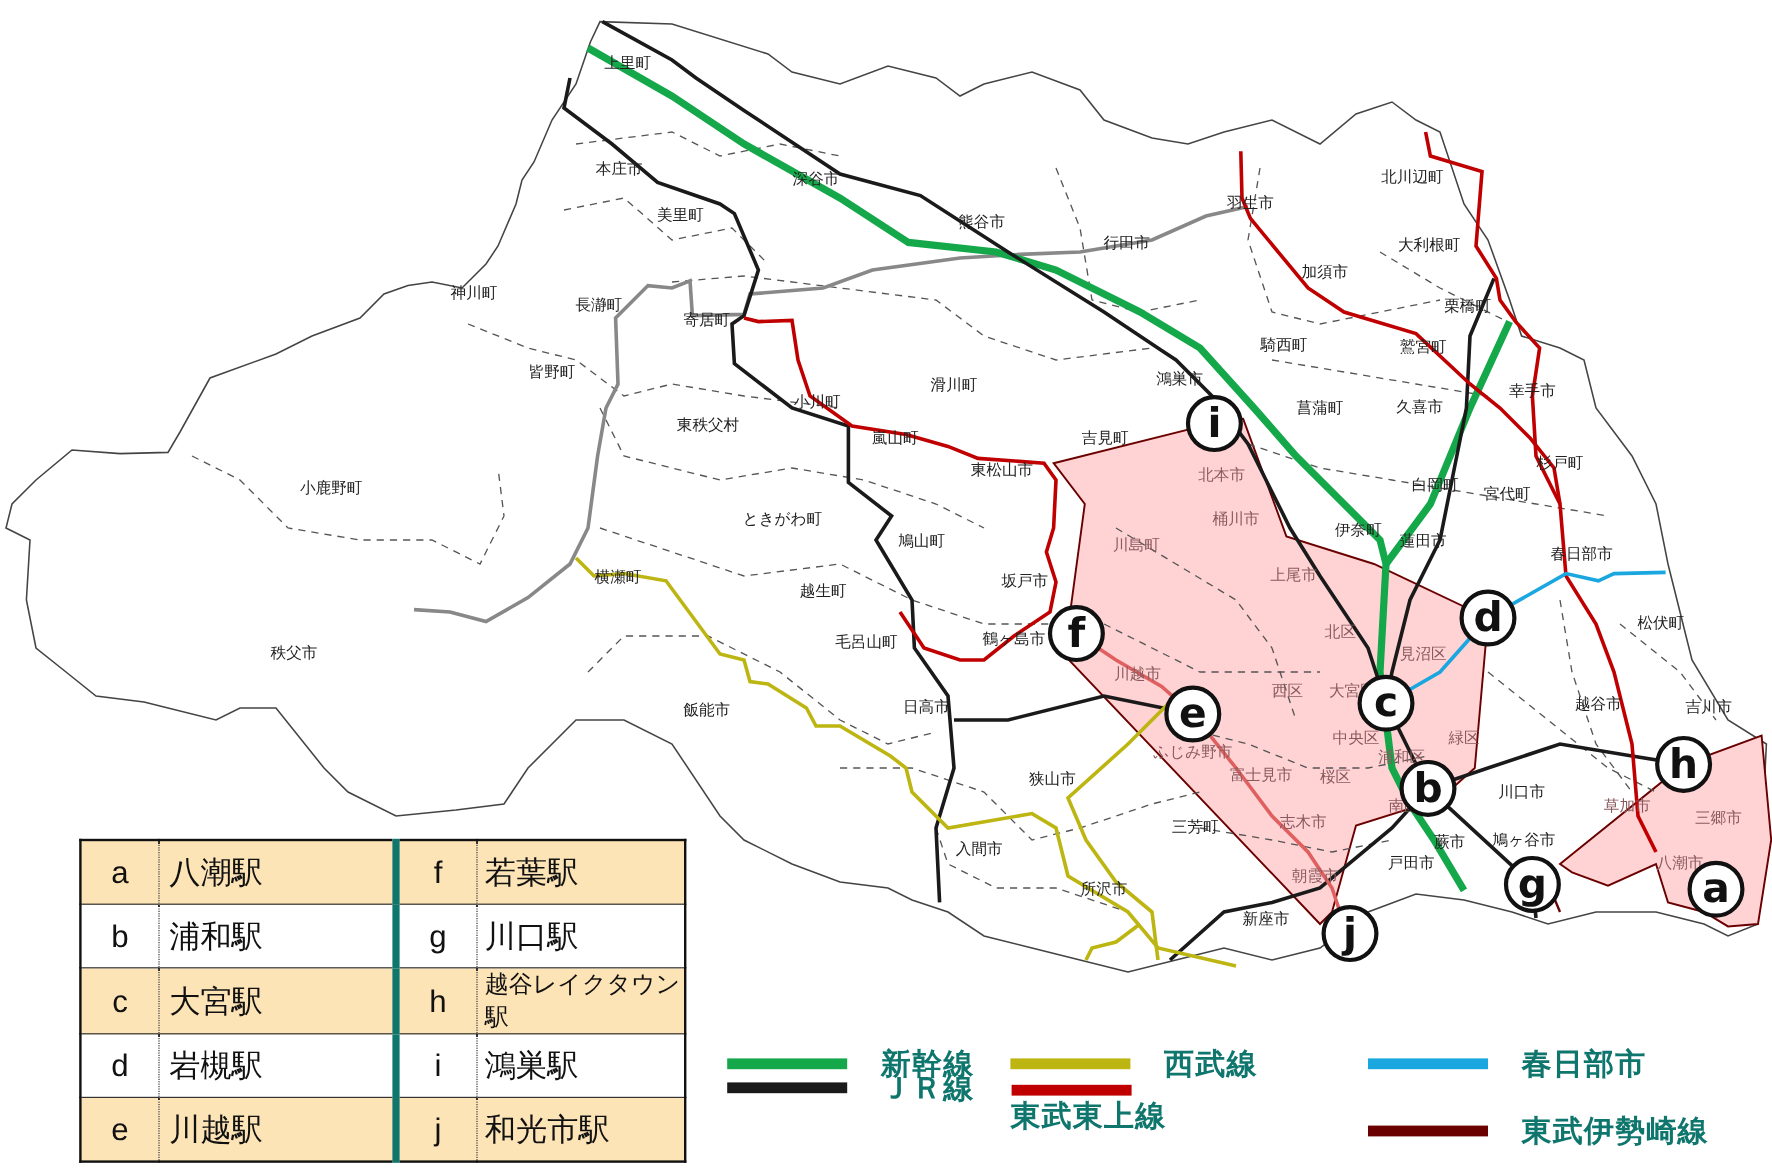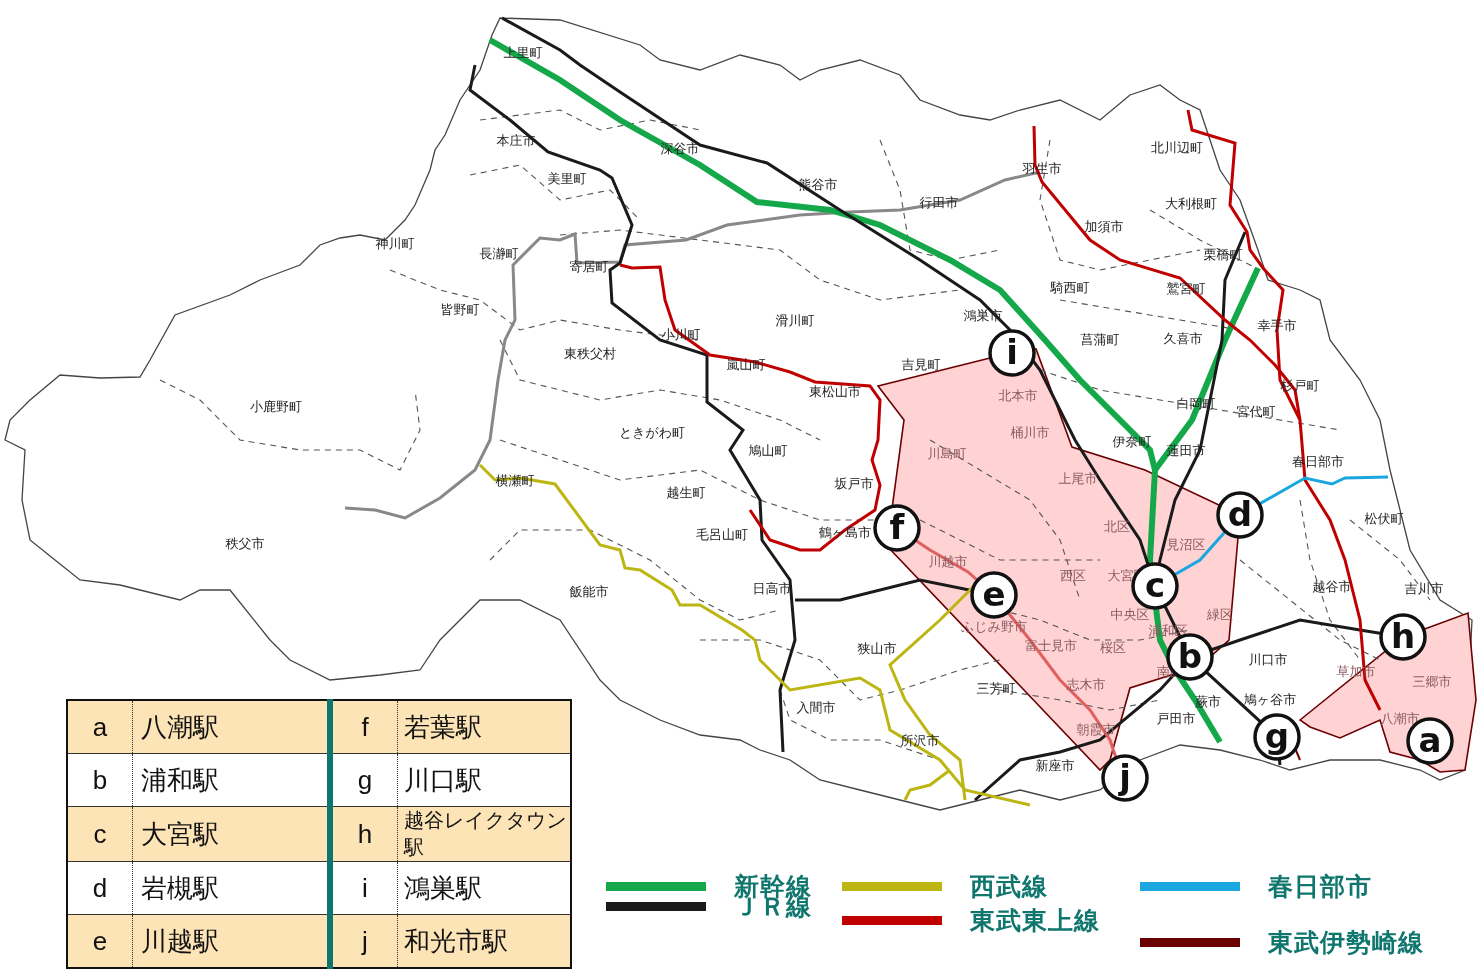--- a/index.html
+++ b/index.html
@@ -254,20 +254,20 @@
   <span class="lbl">西武線</span>
 </div>
 <div class="line-legend" style="left:1140px;top:870px;">
   <span class="swatch" style="background:#1aa7e0"></span>
   <span class="lbl">春日部市</span>
 </div>
 <div class="line-legend" style="left:606px;top:890px;">
   <span class="swatch" style="background:#1a1a1a"></span>
   <span class="lbl">ＪＲ線</span>
 </div>
-<div class="line-legend" style="left:842px;top:904px;">
+<div class="line-legend" style="left:842px;top:904px;flex-direction:column;">
   <span class="swatch" style="background:#c00000"></span>
   <span class="lbl">東武東上線</span>
 </div>
 <div class="line-legend" style="left:1140px;top:926px;align-items:center;">
   <span class="swatch" style="background:#6b0000"></span>
   <span class="lbl">東武伊勢崎線</span>
 </div>
 
 </body></html>

